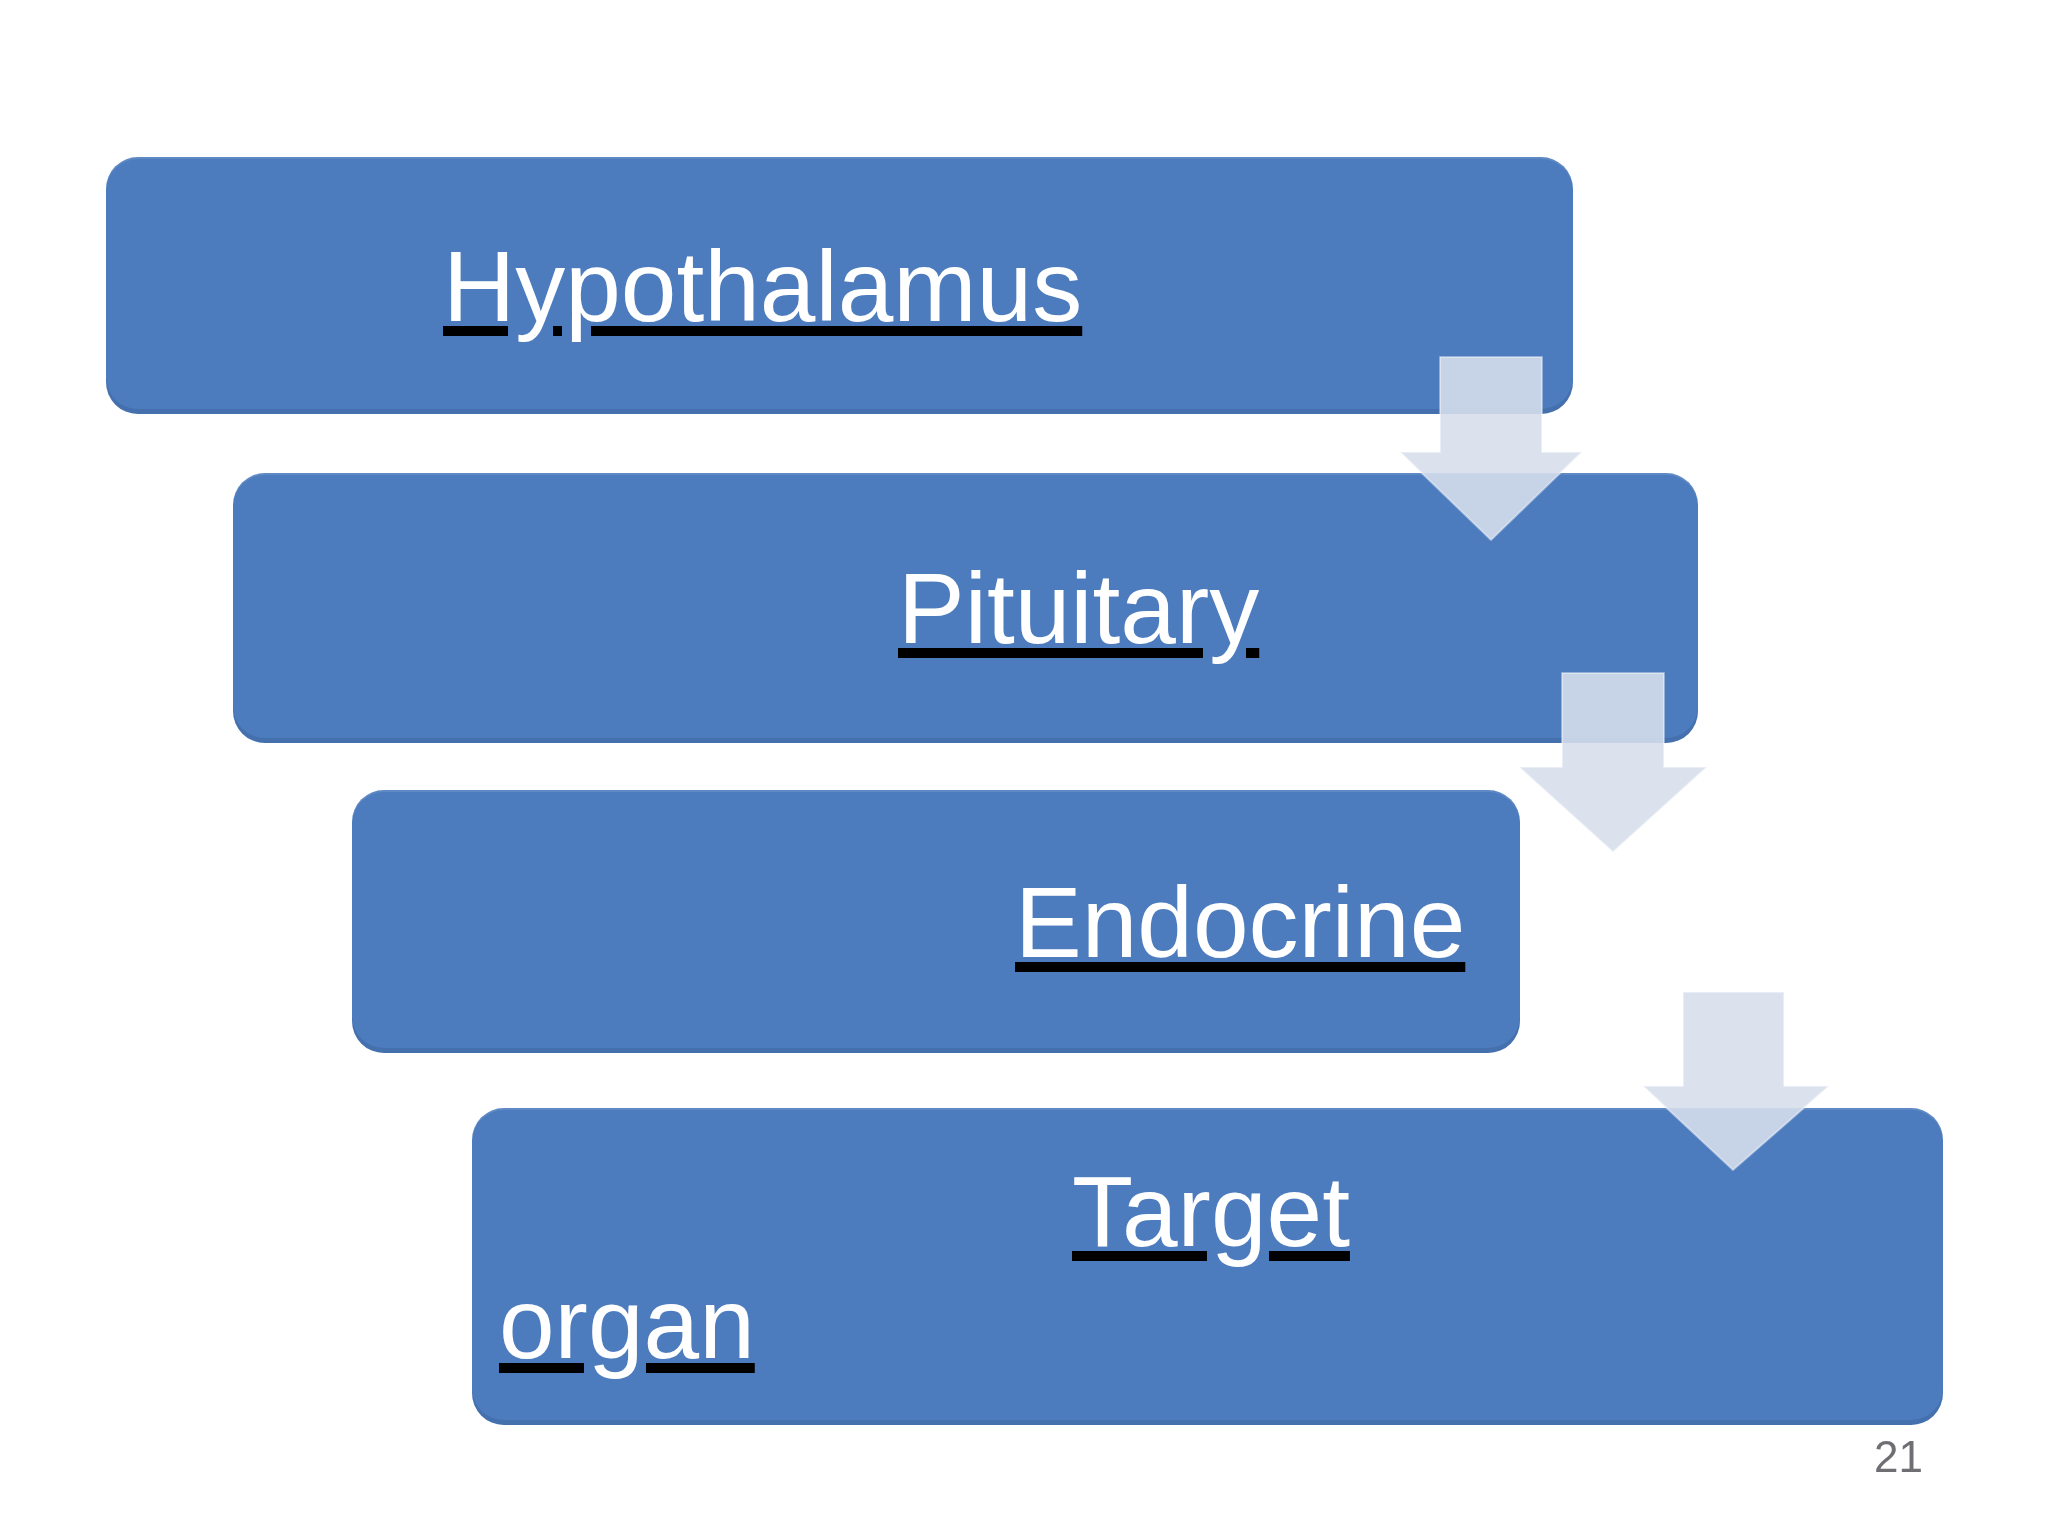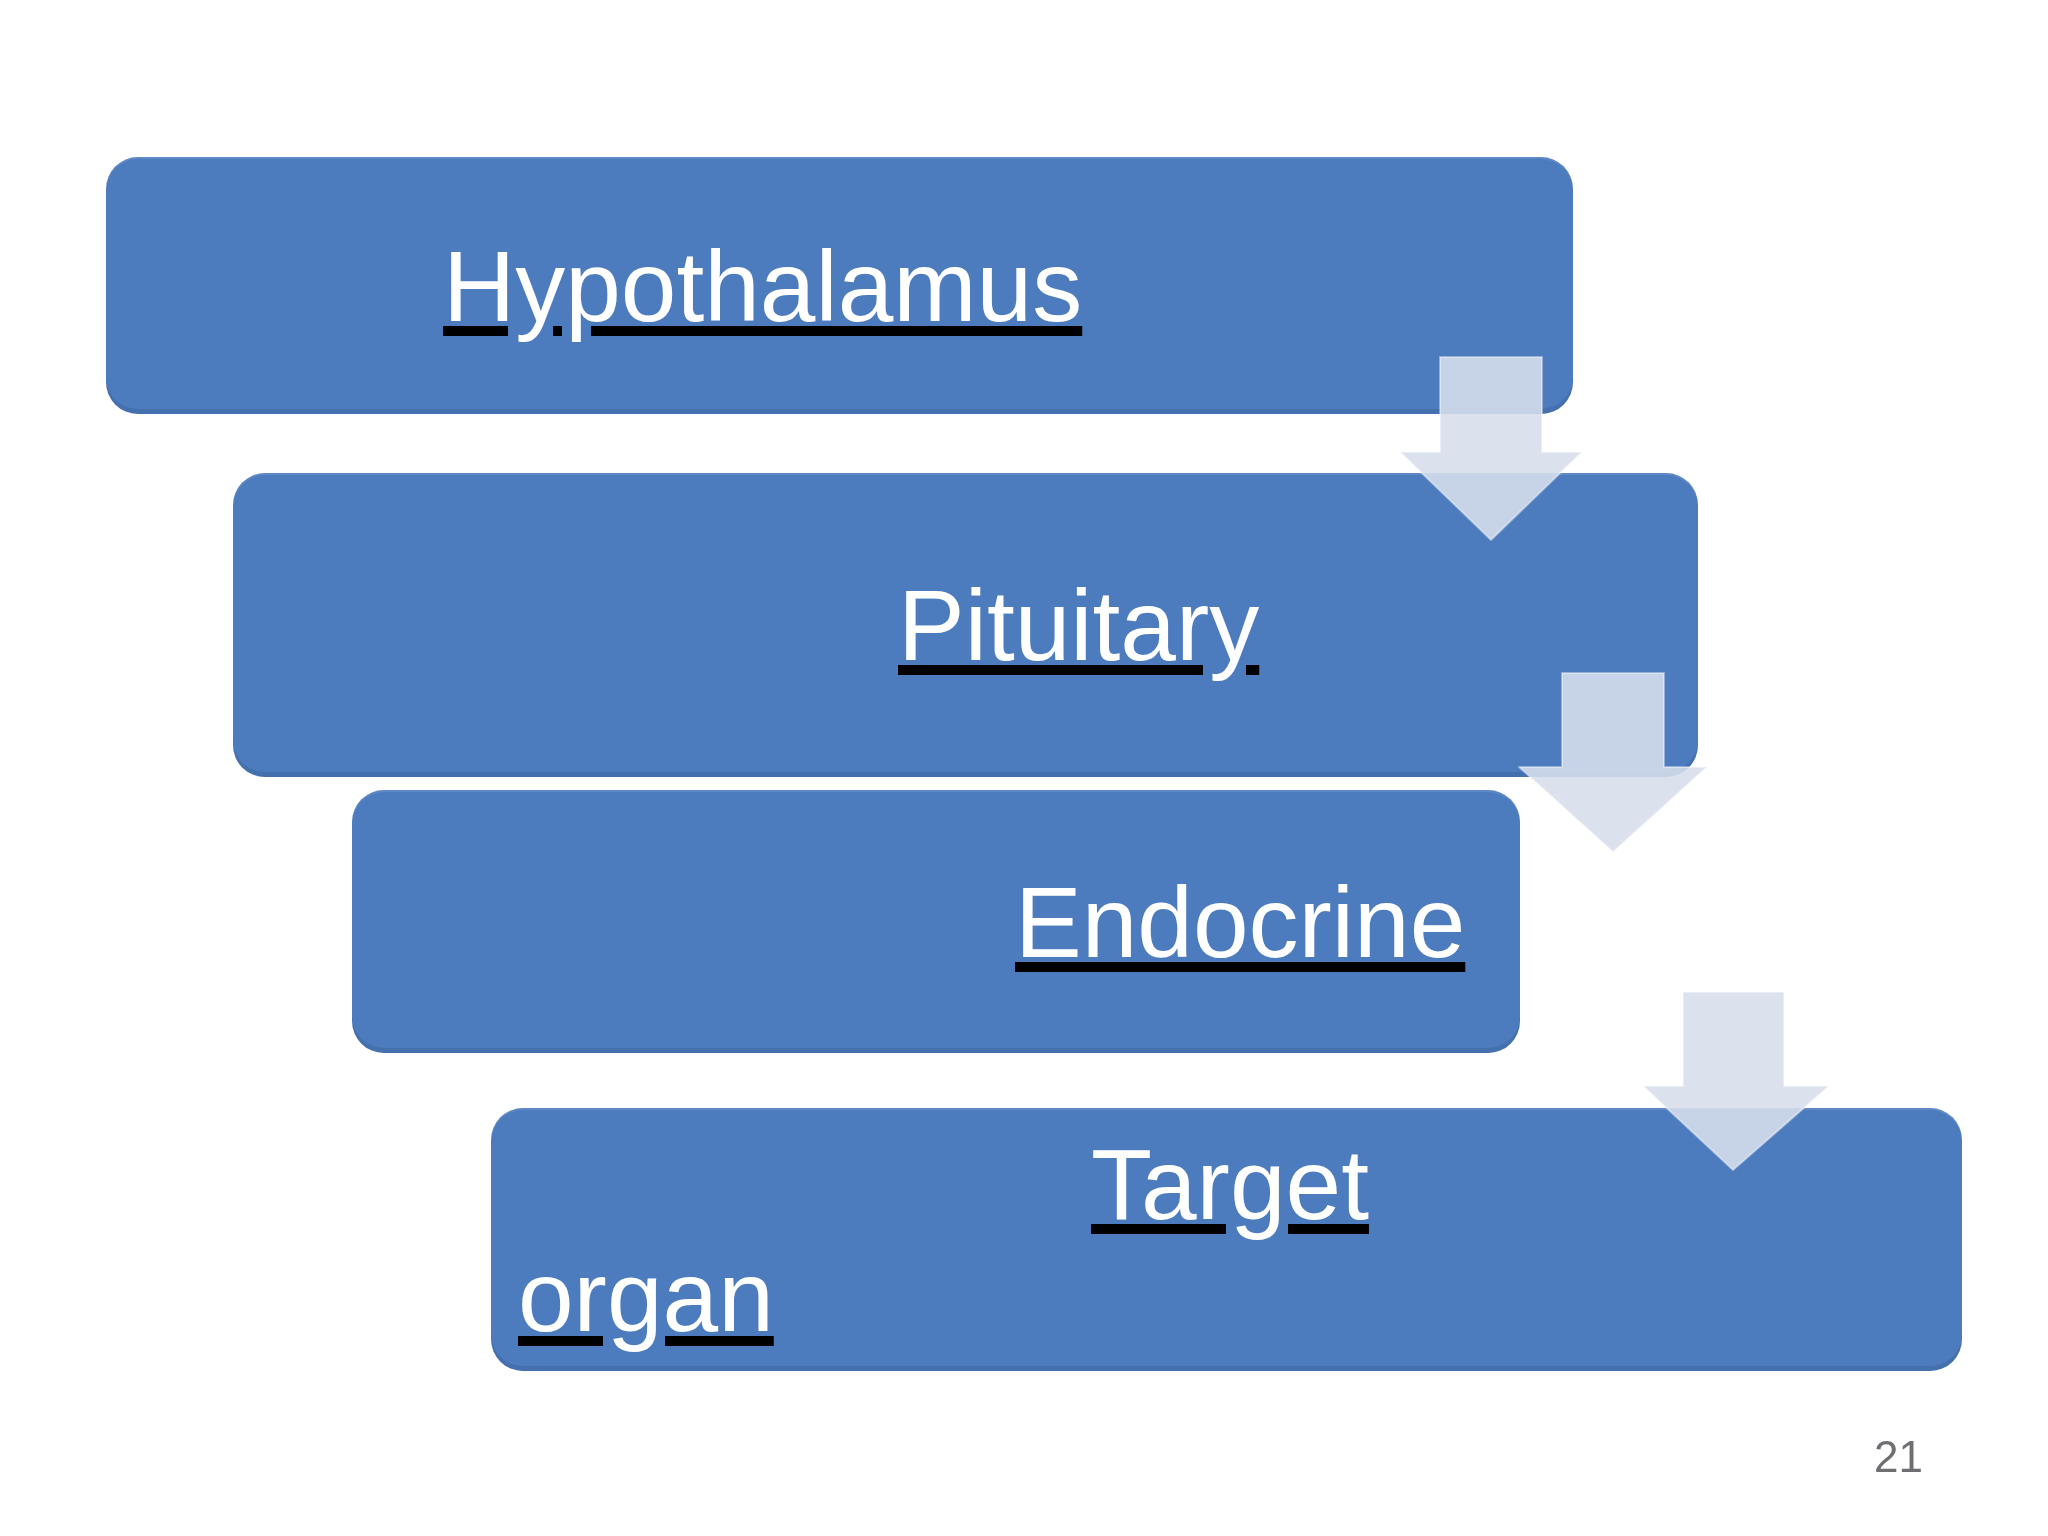--- a/index.html
+++ b/index.html
@@ -21,23 +21,23 @@
     border-radius: 32px;
     box-shadow: inset 0 -5px 0 rgba(23, 52, 94, 0.16),
                 inset 0 2px 0 rgba(255, 255, 255, 0.10);
     display: flex;
     flex-direction: column;
     justify-content: center;
     z-index: 1;
     text-decoration: underline;
   }
   .box1 { left: 106px; top: 157px;  width: 1467px; height: 257px; }
-  .box2 { left: 233px; top: 473px;  width: 1465px; height: 304px; }
+  .box2 { left: 233px; top: 473px;  width: 1465px; height: 270px; }
   .box3 { left: 352px; top: 790px;  width: 1168px; height: 263px; }
-  .box4 { left: 472px; top: 1108px; width: 1471px; height: 263px; margin-left: 19px; }
+  .box4 { left: 472px; top: 1108px; width: 1471px; height: 317px; }
 
   .label {
     color: var(--label-color, #ffffff);
     font-size: 100px;
     line-height: 112px;
     white-space: nowrap;
     text-align: left;
   }
   .indent1 { padding-left: 337px; }
   .indent2 { padding-left: 665px; }

